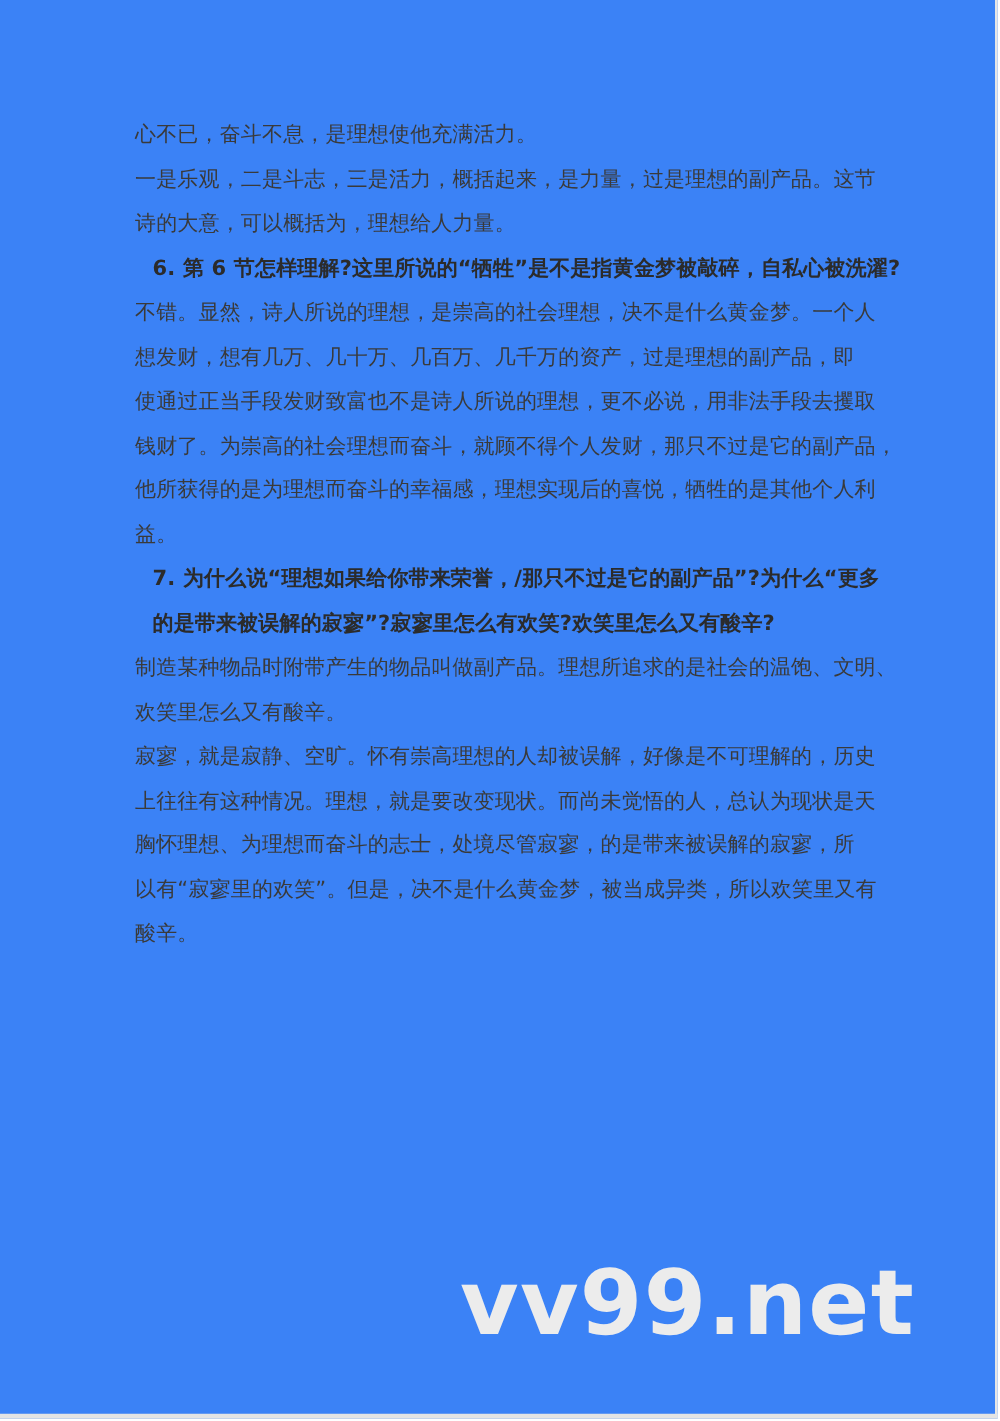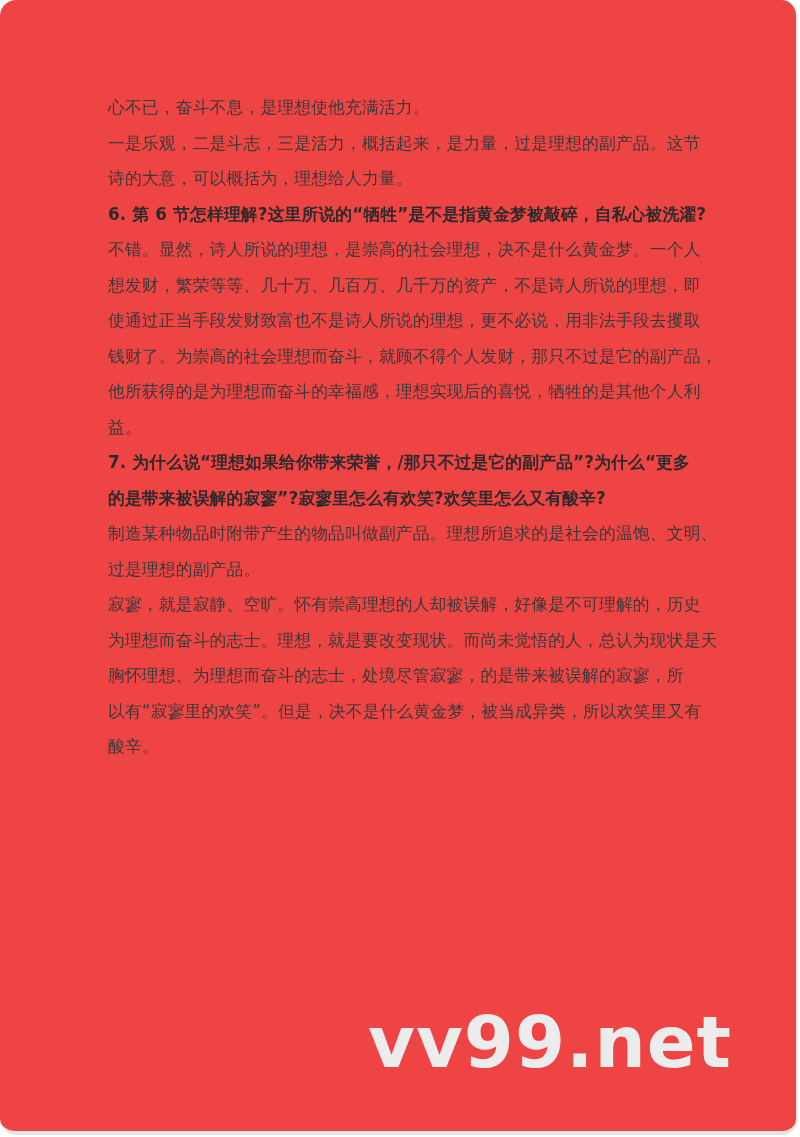--- a/index.html
+++ b/index.html
@@ -5,63 +5,62 @@
     html, body { margin: 0; padding: 0; }
     body {
       width: 800px; height: 1137px;
       background: #ffffff;
       position: relative; overflow: hidden;
       font-family: "DejaVu Sans", "Liberation Sans", sans-serif;
     }
     .page {
       position: absolute; left: 0; top: 0;
       width: 796px; height: 1131px;
-      background: #ef4444;
+      background: #3b82f6;
       border-right: 2px solid #e6e6e6;
       border-bottom: 4px solid #e4e4e4;
-      border-radius: 16px;
     }
     .content {
       position: absolute; left: 108px; top: 90px; width: 580px;
     }
     .line {
       height: 35.5px;
       line-height: 35.5px;
       font-size: 16.8px;
       color: #3a3a3a;
       white-space: nowrap;
       letter-spacing: 0.15px;
     }
-    .line.bold { font-weight: bold; color: #2b2b2b; }
+    .line.bold { font-weight: bold; color: #2b2b2b; margin-left: 14px; }
     .watermark {
       position: absolute; left: 368px; top: 1000px;
       font-family: "DejaVu Sans", sans-serif;
       font-weight: bold; font-size: 72px;
       color: #ececec; letter-spacing: 1px;
     }
   </style>
 </head>
 <body>
 
 <div class="page">
   <div class="content">
     <div class="line">心不已，奋斗不息，是理想使他充满活力。</div>
     <div class="line">一是乐观，二是斗志，三是活力，概括起来，是力量，过是理想的副产品。这节</div>
     <div class="line">诗的大意，可以概括为，理想给人力量。</div>
     <div class="line bold">6. 第 6 节怎样理解?这里所说的“牺牲”是不是指黄金梦被敲碎，自私心被洗濯?</div>
     <div class="line">不错。显然，诗人所说的理想，是崇高的社会理想，决不是什么黄金梦。一个人</div>
-    <div class="line">想发财，繁荣等等、几十万、几百万、几千万的资产，不是诗人所说的理想，即</div>
+    <div class="line">想发财，想有几万、几十万、几百万、几千万的资产，过是理想的副产品，即</div>
     <div class="line">使通过正当手段发财致富也不是诗人所说的理想，更不必说，用非法手段去攫取</div>
     <div class="line">钱财了。为崇高的社会理想而奋斗，就顾不得个人发财，那只不过是它的副产品，</div>
     <div class="line">他所获得的是为理想而奋斗的幸福感，理想实现后的喜悦，牺牲的是其他个人利</div>
     <div class="line">益。</div>
     <div class="line bold">7. 为什么说“理想如果给你带来荣誉，/那只不过是它的副产品”?为什么“更多</div>
     <div class="line bold">的是带来被误解的寂寥”?寂寥里怎么有欢笑?欢笑里怎么又有酸辛?</div>
     <div class="line">制造某种物品时附带产生的物品叫做副产品。理想所追求的是社会的温饱、文明、</div>
-    <div class="line">过是理想的副产品。</div>
+    <div class="line">欢笑里怎么又有酸辛。</div>
     <div class="line">寂寥，就是寂静、空旷。怀有崇高理想的人却被误解，好像是不可理解的，历史</div>
-    <div class="line">为理想而奋斗的志士。理想，就是要改变现状。而尚未觉悟的人，总认为现状是天</div>
+    <div class="line">上往往有这种情况。理想，就是要改变现状。而尚未觉悟的人，总认为现状是天</div>
     <div class="line">胸怀理想、为理想而奋斗的志士，处境尽管寂寥，的是带来被误解的寂寥，所</div>
     <div class="line">以有“寂寥里的欢笑”。但是，决不是什么黄金梦，被当成异类，所以欢笑里又有</div>
     <div class="line">酸辛。</div>
   </div>
   <div class="watermark">vv99.net</div>
 </div>
 
 </body></html>

